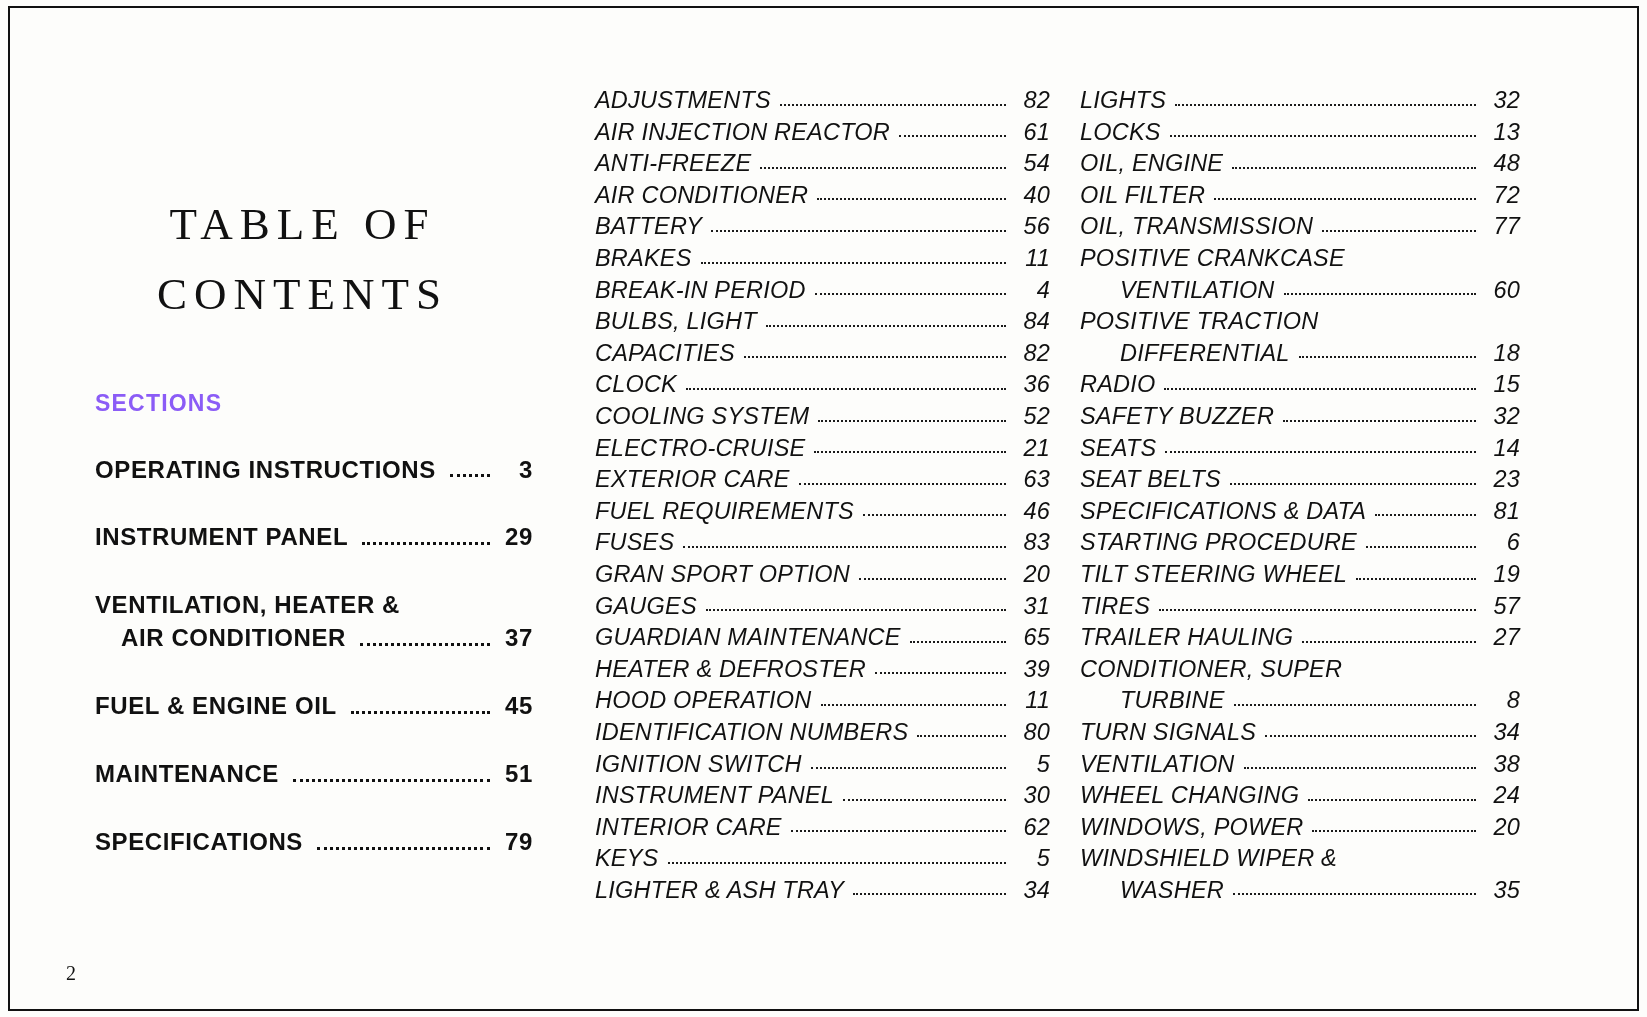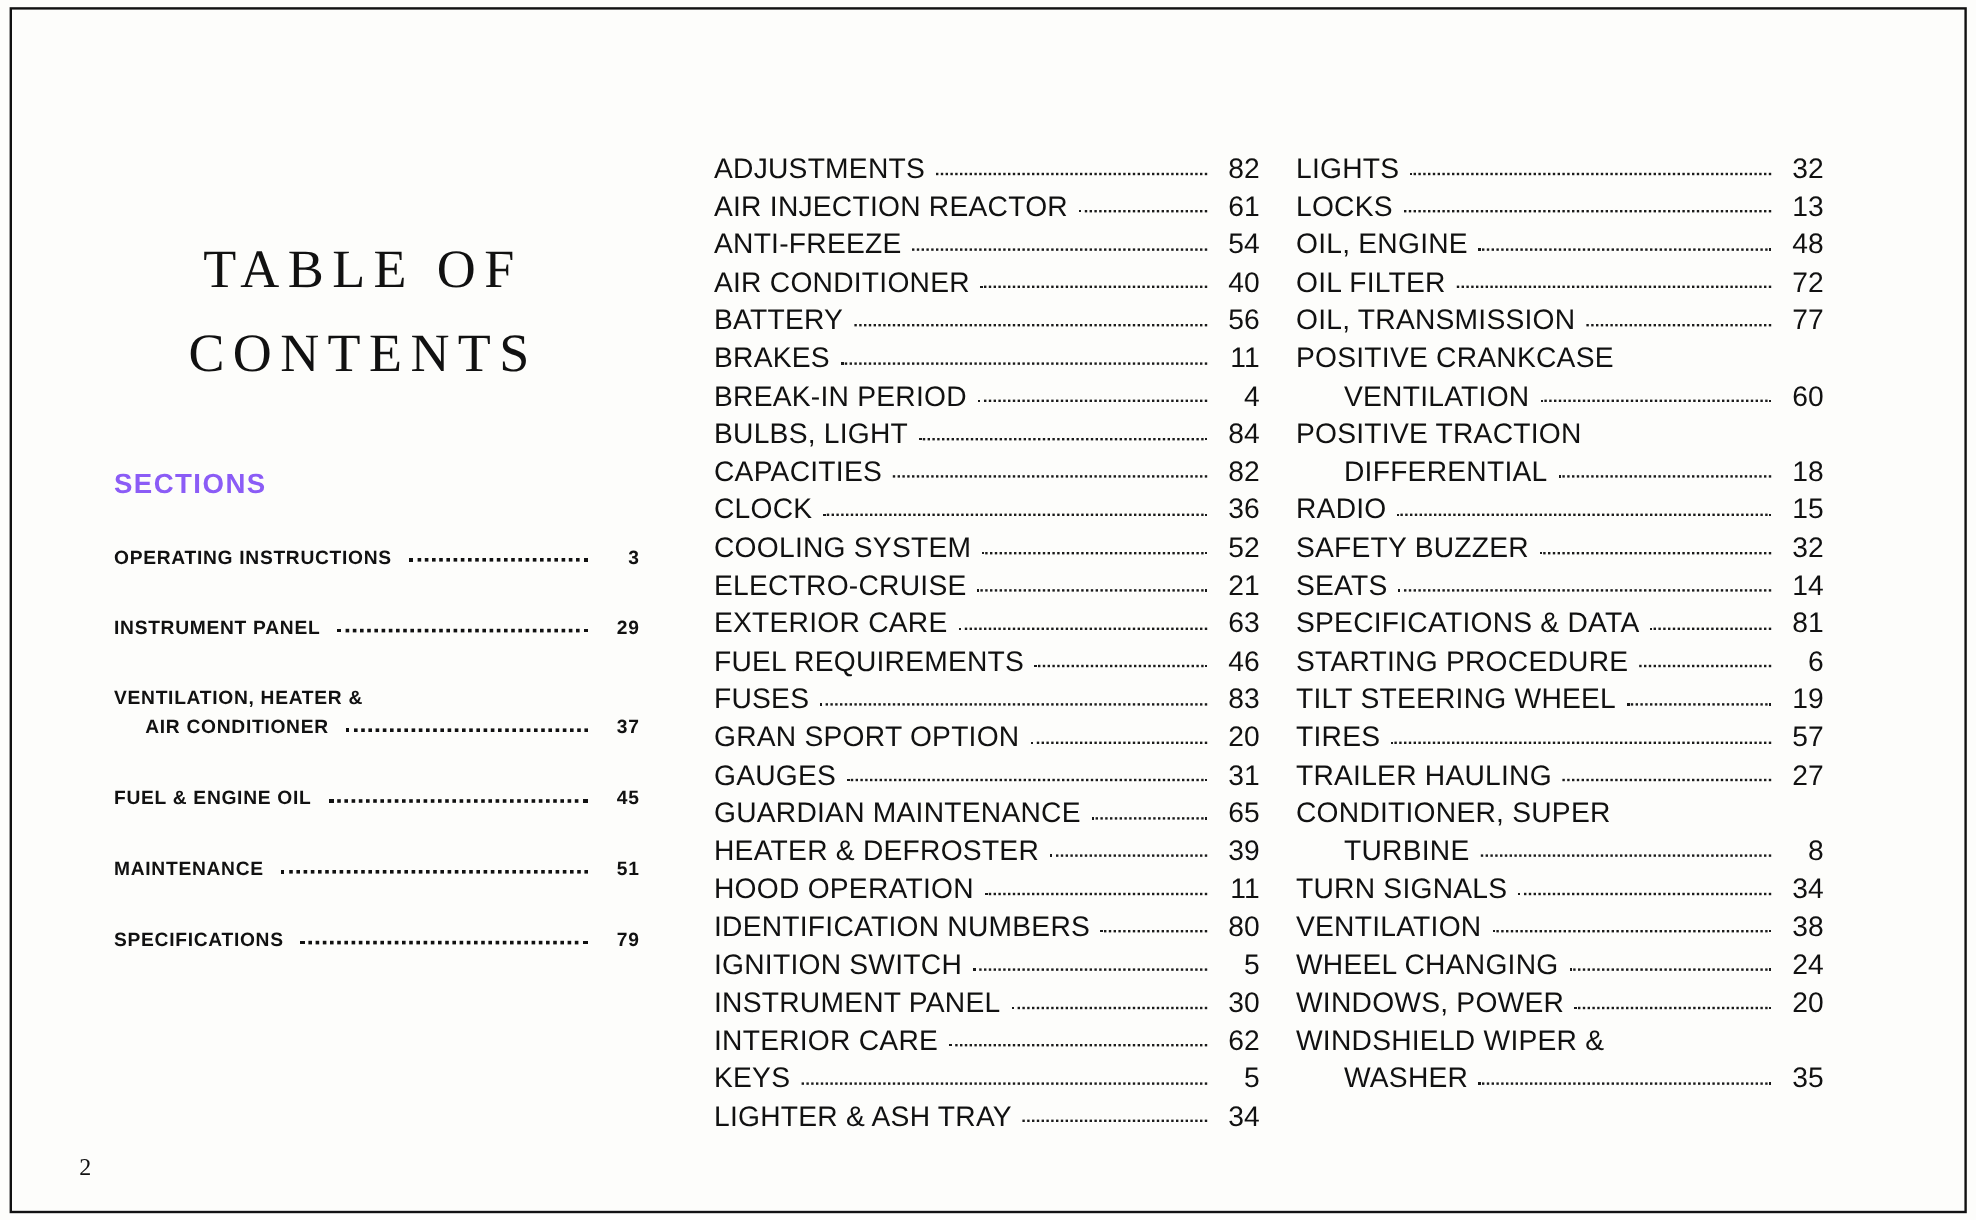--- a/index.html
+++ b/index.html
@@ -70,21 +70,21 @@
     font-stretch: condensed;
   }
   .sections-list {
     margin-top: 40px;
     margin-left: 85px;
     margin-right: 62px;
   }
   .sec-row {
     display: flex;
     align-items: flex-end;
-    font-size: 16px;
+    font-size: 24px;
     font-weight: bold;
     letter-spacing: 0.6px;
     color: #111;
     margin-bottom: 41px;
     line-height: 1.12;
   }
   .sec-row.two-line {
     display: block;
     margin-bottom: 41px;
   }
@@ -118,23 +118,24 @@
     bottom: 24px;
     font-size: 20px;
     font-family: "Liberation Serif", "DejaVu Serif", serif;
     color: #111;
   }
 
   
   .index-col {
     position: relative;
     box-sizing: border-box;
-    padding-top: 113px;
+    padding-top: 73px;
     font-size: 23.5px;
     color: #111;
+    font-style: italic;
   }
   .index-col.mid { width: 455px; flex: 0 0 455px; }
   .index-col.right { width: 470px; flex: 0 0 470px; padding-left: 30px;}
 
   .idx-row {
     display: flex;
     align-items: flex-end;
     line-height: 1;
     height: 31.6px;
     letter-spacing: 0.2px;
@@ -407,20 +408,25 @@
           <span class="txt">SAFETY  BUZZER</span>
           <span class="dots"></span>
           <span class="pg">32</span>
         </div>
         <div class="idx-row">
           <span class="txt">SEATS</span>
           <span class="dots"></span>
           <span class="pg">14</span>
         </div>
         <div class="idx-row">
+          <span class="txt">SEAT  BELTS</span>
+          <span class="dots"></span>
+          <span class="pg">23</span>
+        </div>
+        <div class="idx-row">
           <span class="txt">SPECIFICATIONS &amp; DATA</span>
           <span class="dots"></span>
           <span class="pg">81</span>
         </div>
         <div class="idx-row">
           <span class="txt">STARTING PROCEDURE</span>
           <span class="dots"></span>
           <span class="pg">6</span>
         </div>
         <div class="idx-row">

